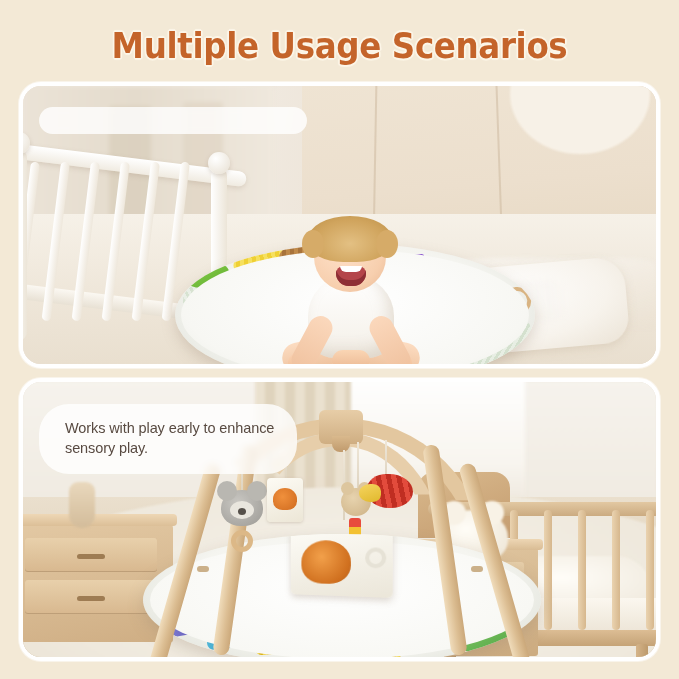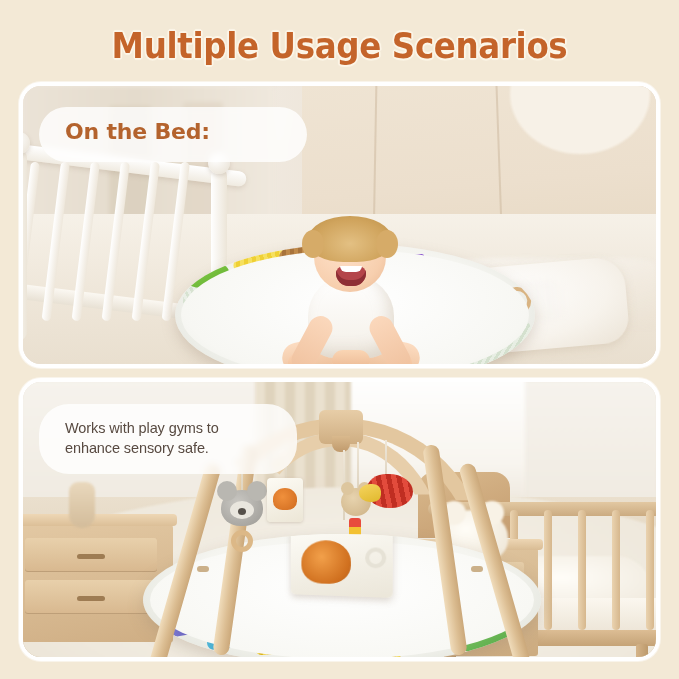--- a/index.html
+++ b/index.html
@@ -550,21 +550,20 @@
       <div class="head"></div>
       <div class="eye l"></div>
         <div class="eye r"></div>
       <div class="mouth"></div>
       <div class="hair"></div>
     </div>
 
   </div>
 
   <div class="pill" id="pill-bed">
-    <h3>On the Bed:</h3>
   </div>
 </div>
 
 <div class="panel" id="panel-gym">
   <div class="scene">
 
     <div class="gym-room"></div>
     <div class="gym-wall"></div>
     <div class="gym-window"></div>
     <div class="gym-curtain"></div>
@@ -666,15 +665,15 @@
       <div class="hang-toy" style="left:192px; top:60px;">
         <div class="toy-hedge">
             <div class="snout"></div>
           </div>
       </div>
     </div>
 
   </div>
 
   <div class="pill" id="pill-gym">
-    <p>Works with play gyms to enhance sensory safe.</p>
+    <p>Works with play early to enhance sensory play.</p>
   </div>
 </div>
 
 </body></html>

